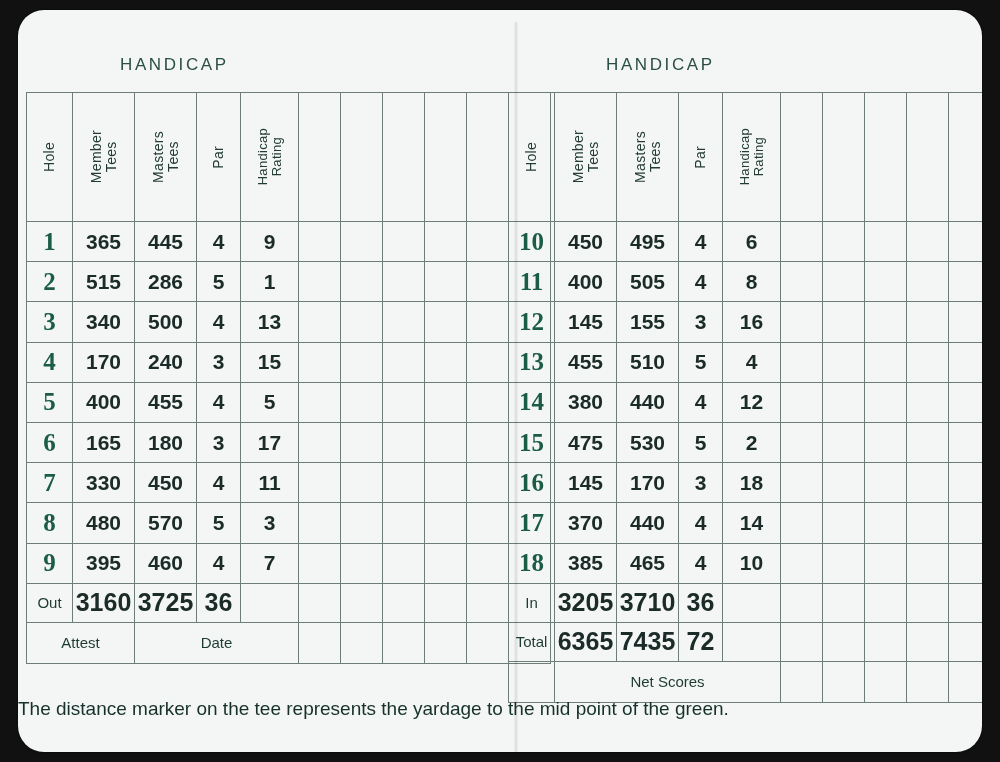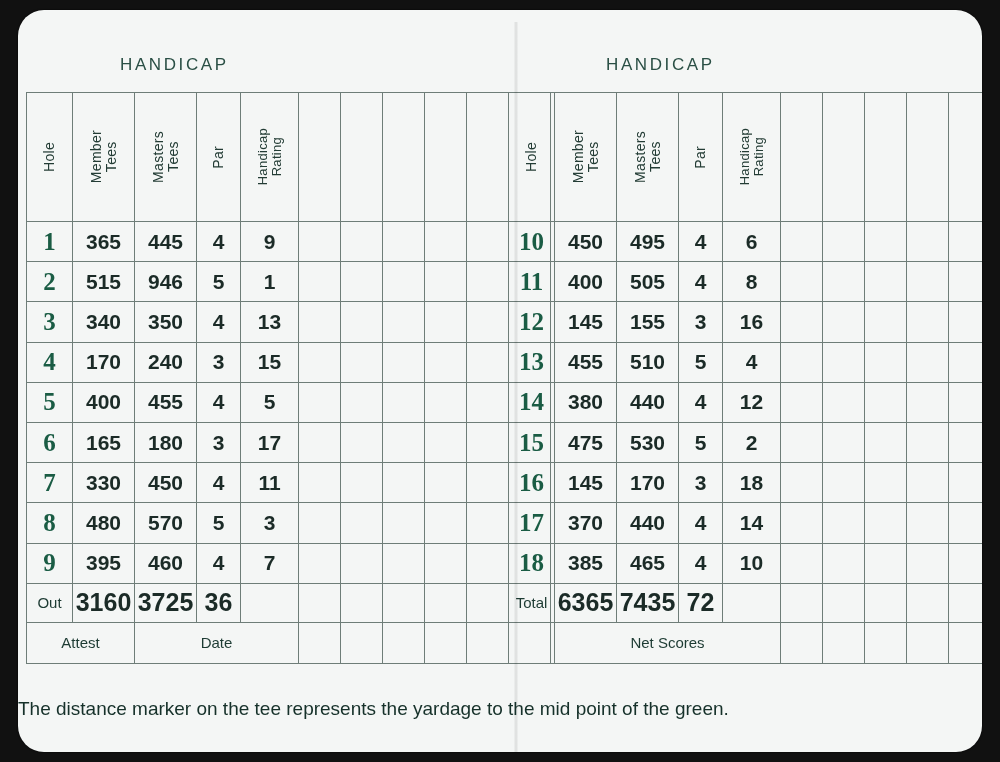--- a/index.html
+++ b/index.html
@@ -226,34 +226,34 @@
               <td></td>
               <td></td>
               <td></td>
               <td></td>
               <td></td>
               <td></td>
             </tr>
             <tr class="data-row">
               <td><span class="holenum">2</span></td>
               <td><span class="val">515</span></td>
-              <td><span class="val">946</span></td>
+              <td><span class="val">286</span></td>
               <td><span class="val">5</span></td>
               <td><span class="val">1</span></td>
               <td></td>
               <td></td>
               <td></td>
               <td></td>
               <td></td>
               <td></td>
             </tr>
             <tr class="data-row">
               <td><span class="holenum">3</span></td>
               <td><span class="val">340</span></td>
-              <td><span class="val">350</span></td>
+              <td><span class="val">500</span></td>
               <td><span class="val">4</span></td>
               <td><span class="val">13</span></td>
               <td></td>
               <td></td>
               <td></td>
               <td></td>
               <td></td>
               <td></td>
             </tr>
             <tr class="data-row">
@@ -517,20 +517,33 @@
               <td><span class="val">10</span></td>
               <td></td>
               <td></td>
               <td></td>
               <td></td>
               <td></td>
 
             </tr>
 
             <tr class="total-row">
+              <td class="tot-label">In</td>
+              <td><span class="tot-val">3205</span></td>
+              <td><span class="tot-val">3710</span></td>
+              <td><span class="tot-val">36</span></td>
+              <td></td>
+              <td></td>
+              <td></td>
+              <td></td>
+              <td></td>
+              <td></td>
+
+            </tr>
+            <tr class="total-row">
               <td class="tot-label">Total</td>
               <td><span class="tot-val">6365</span></td>
               <td><span class="tot-val">7435</span></td>
               <td><span class="tot-val">72</span></td>
               <td></td>
               <td></td>
               <td></td>
               <td></td>
               <td></td>
               <td></td>

